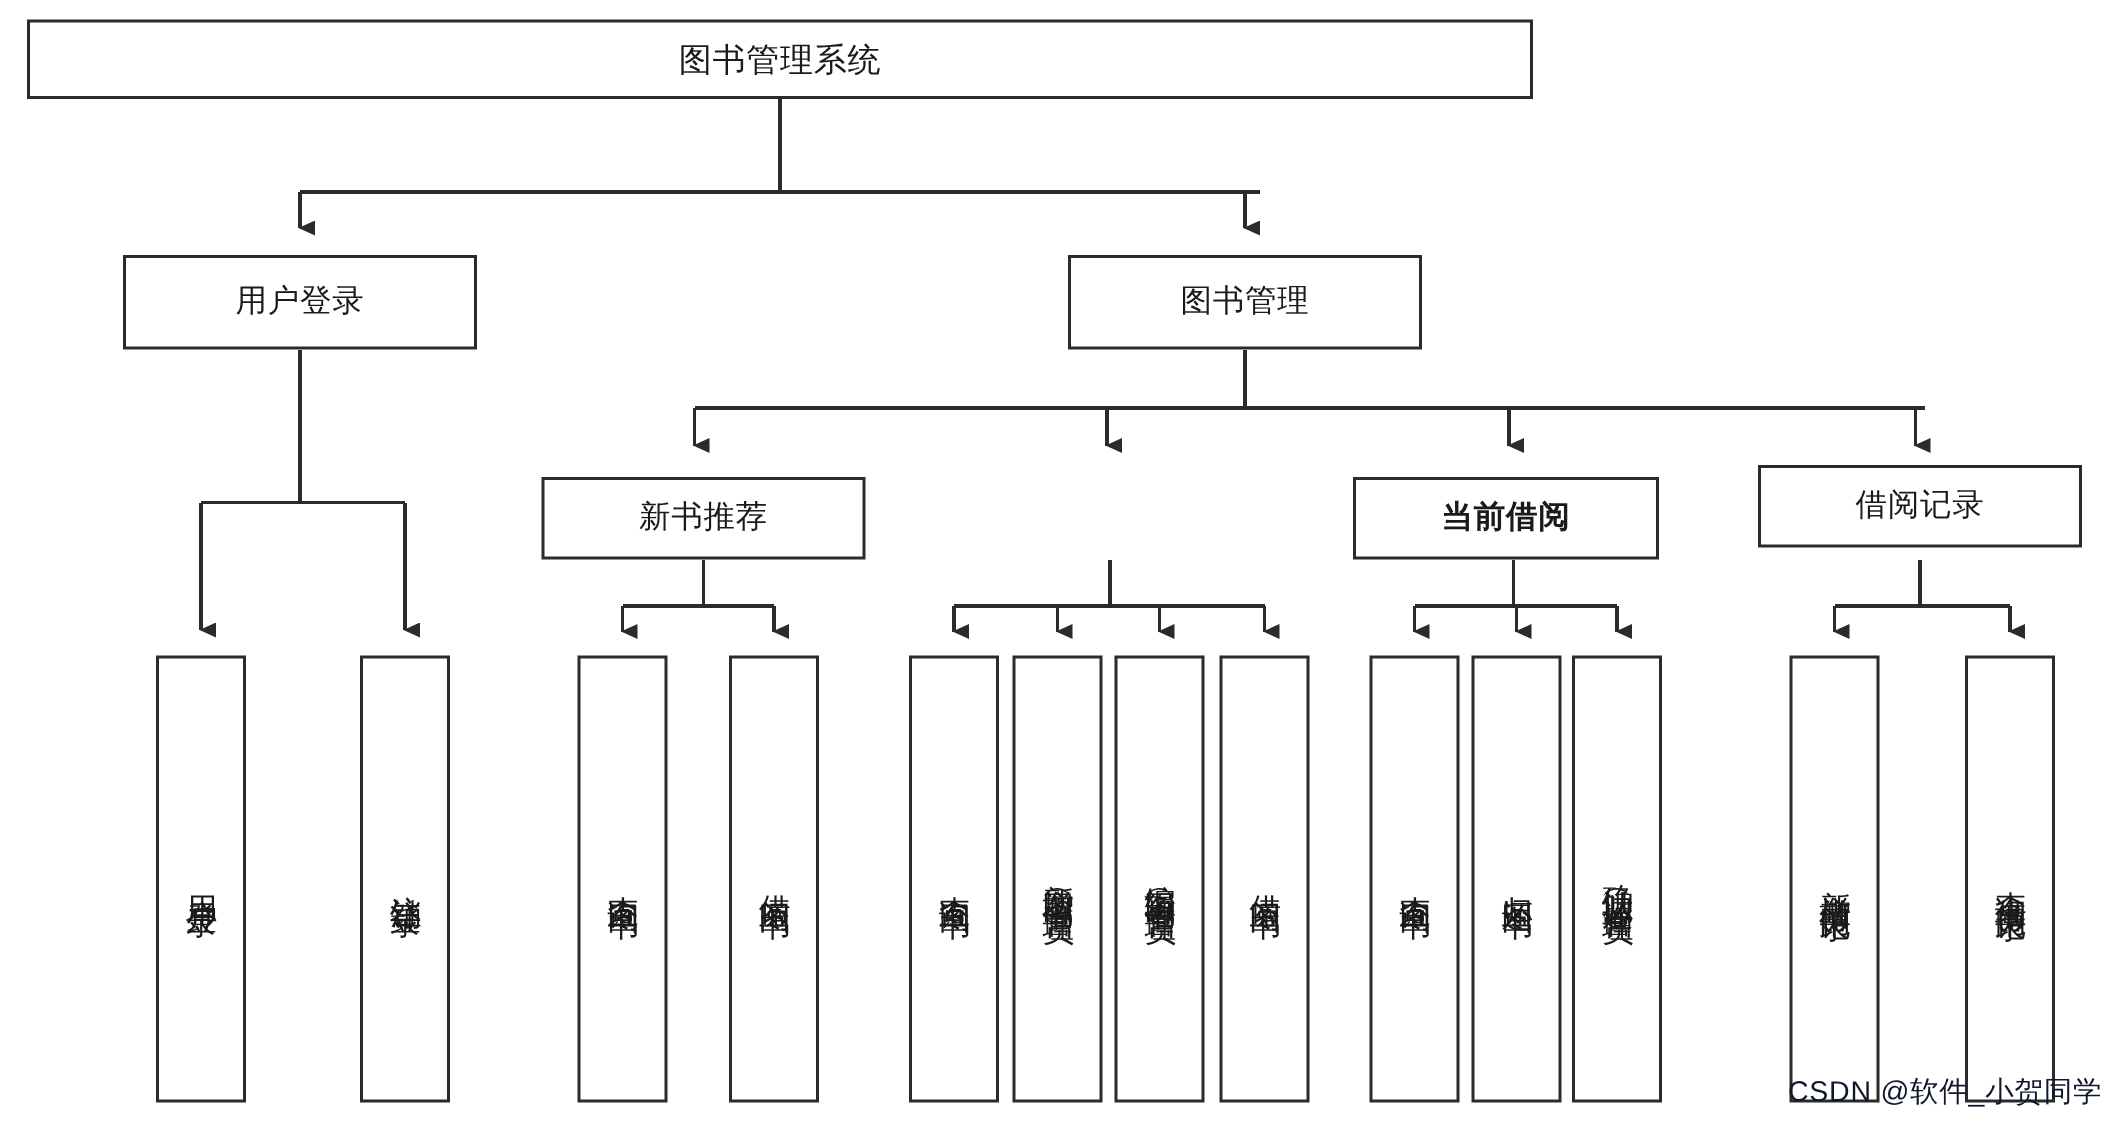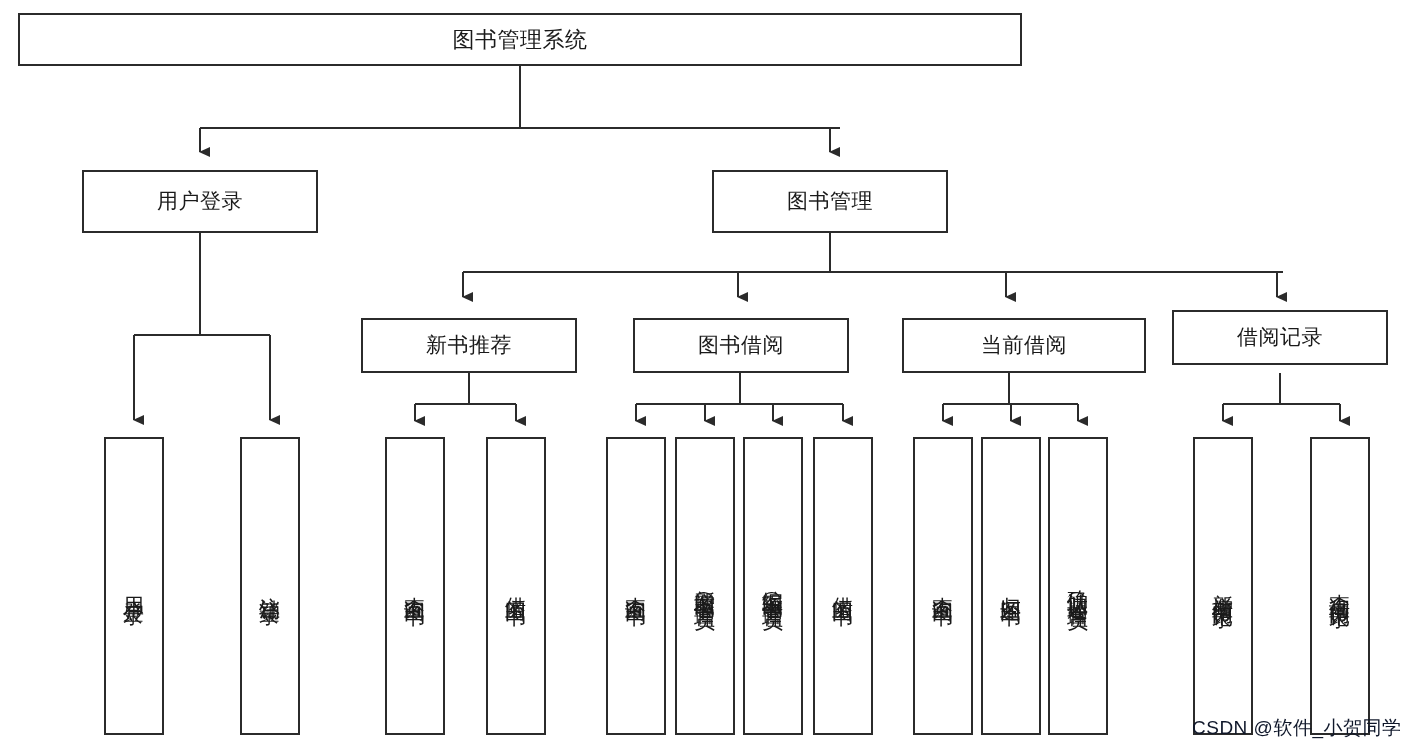--- a/index.html
+++ b/index.html
@@ -137,24 +137,21 @@
   <div class="node horiz" style="left:82px; top:170px; width:236px; height:63px;">
     <span class="label">用户登录</span>
   </div>
   <div class="node horiz" style="left:361px; top:318px; width:216px; height:55px;">
     <span class="label">新书推荐</span>
   </div>
 
   <div class="node horiz" style="left:712px; top:170px; width:236px; height:63px;">
     <span class="label">图书管理</span>
   </div>
-  <div class="node horiz" style="left:633px; top:318px; width:216px; height:55px;">
-    <span class="label">图书借阅</span>
-  </div>
-  <div class="node horiz" style="left:902px; top:318px; width:244px; height:55px;">
+  <div class="node horiz" style="left:902px; top:318px; width:204px; height:55px;font-weight:bold;">
     <span class="label">当前借阅</span>
   </div>
   <div class="node horiz" style="left:1172px; top:310px; width:216px; height:55px;">
     <span class="label">借阅记录</span>
   </div>
 
   <div class="node vert" style="left:104px; top:437px; width:60px; height:298px;">
     <span class="label">用户登录</span>
   </div>
   <div class="node vert" style="left:240px; top:437px; width:60px; height:298px;">

